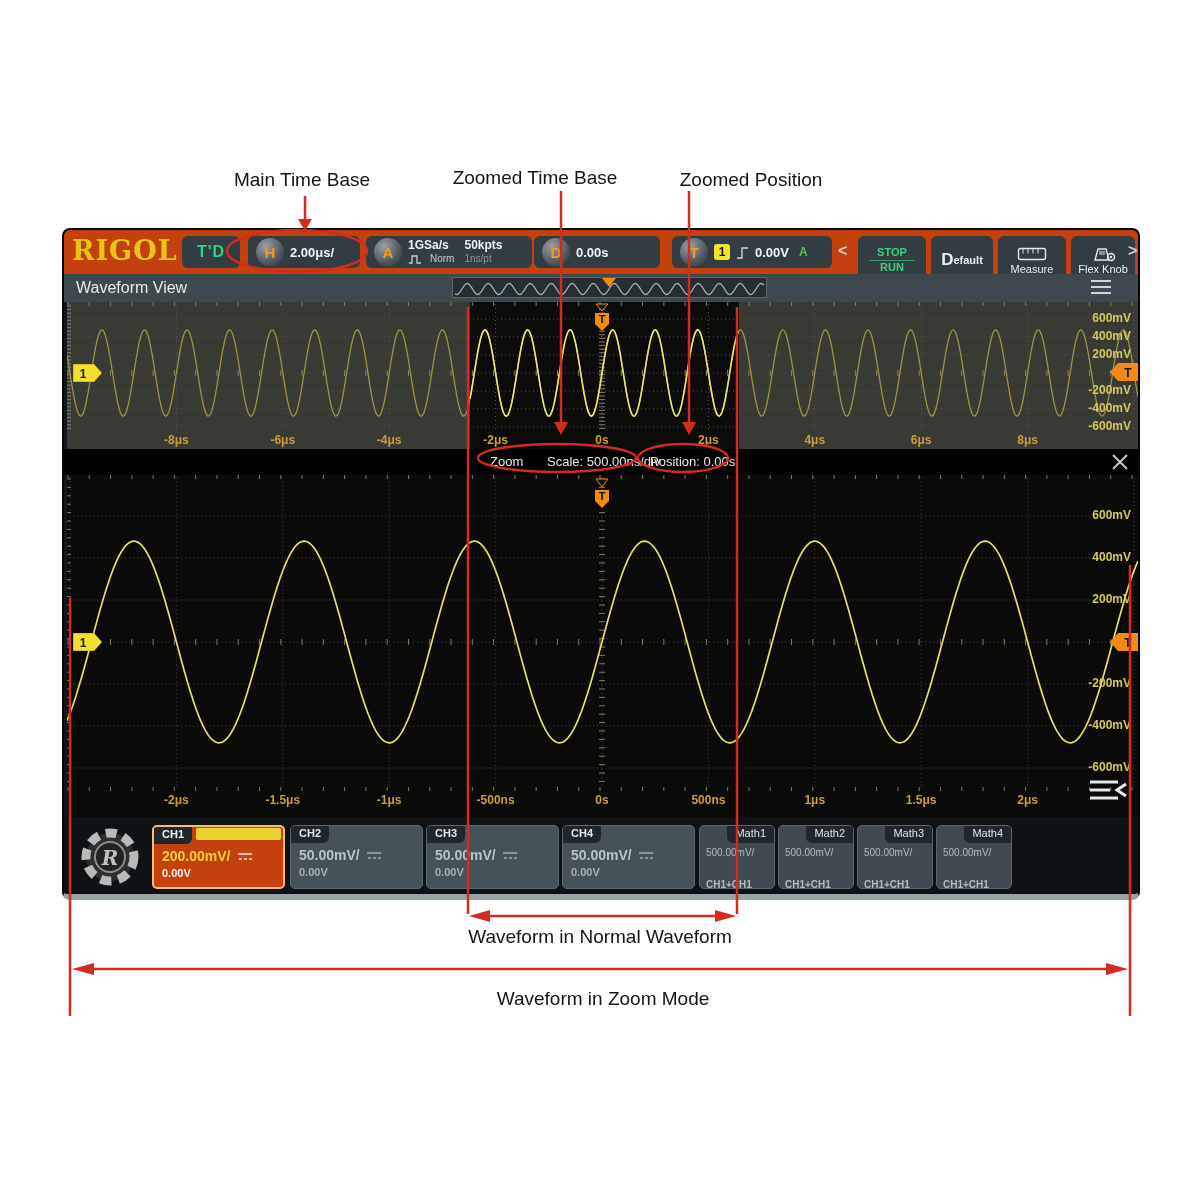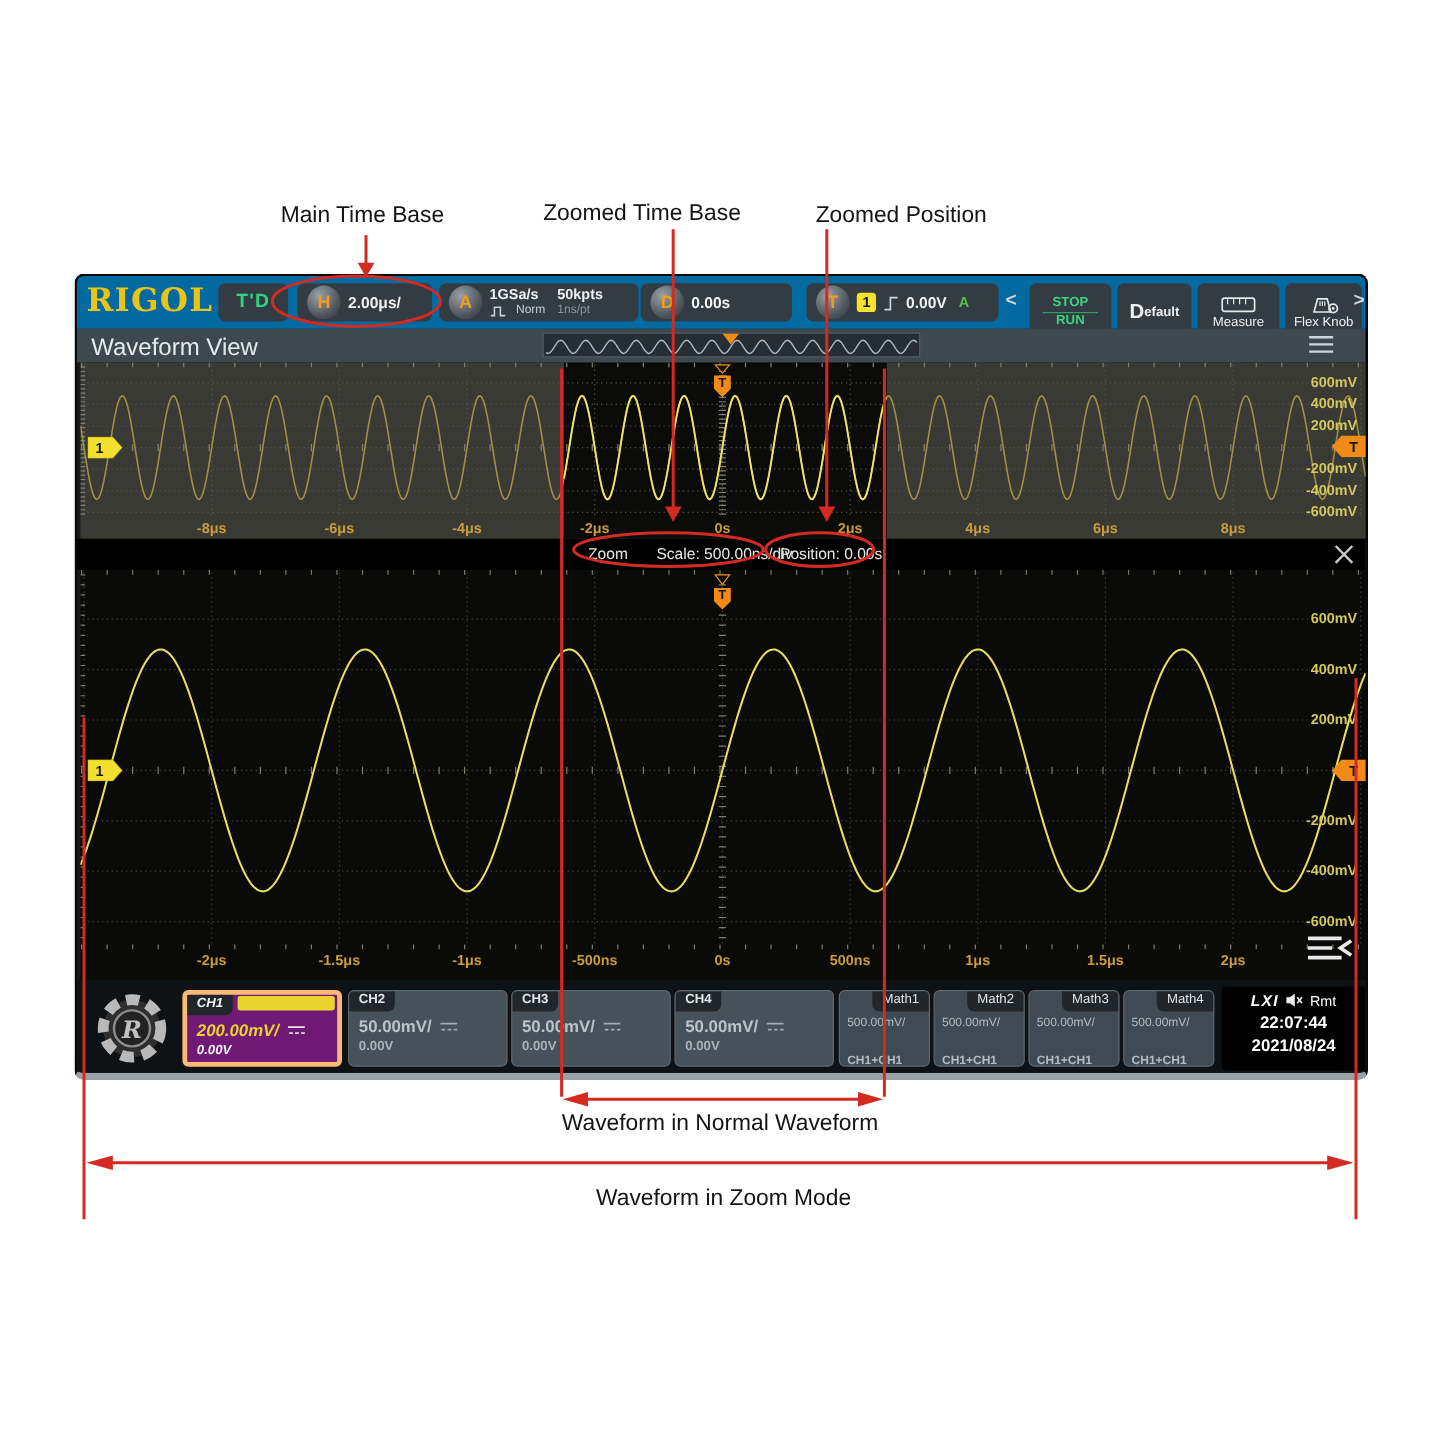--- a/index.html
+++ b/index.html
@@ -8,21 +8,21 @@
 
   
   .ann { position:absolute; color:#141414; font-size:19px; transform:translateX(-50%); white-space:nowrap; }
 
   
   .scope { position:absolute; left:62px; top:228px; width:1078px; height:672px;
            background:#15181b; border:2px solid #070809; border-bottom:6px solid #99a2a7;
            border-radius:8px; overflow:hidden; }
 
   
-  .hdr { position:absolute; left:0; top:0; width:100%; height:44px; background:#0369a1; }
+  .hdr { position:absolute; left:0; top:0; width:100%; height:44px; background:#c2410c; }
   .logo { position:absolute; left:8px; top:5px; font-family:"DejaVu Serif","Liberation Serif",serif;
           font-weight:bold; font-size:27px; color:#e8c419; letter-spacing:1px; }
   .tile { position:absolute; top:6px; height:32px; background:#343c43; border-radius:6px;
           display:flex; align-items:center; gap:6px; padding:16px 8px; color:#eef1f3; }
   .tile .val { font-size:13px; font-weight:bold; color:#f0f3f4; white-space:nowrap; }
   .cbtn { width:28px; height:28px; border-radius:50%; flex:0 0 28px;
           background:radial-gradient(circle at 35% 30%, #9aa1a6, #4e555b 62%, #30353a);
           display:flex; align-items:center; justify-content:center;
           color:#f59a1e; font-weight:bold; font-size:15px; }
   .tdtile { justify-content:center; }
@@ -39,21 +39,21 @@
           display:flex; flex-direction:column; align-items:center; justify-content:center;
           color:#eef1f3; font-size:11px;margin-left:10px; }
   .stoprun { color:#3ad47e; font-weight:bold; line-height:13px; text-align:center; }
   .stoprun .l1 { border-bottom:1px solid #2ea05e; padding:0 8px 1px; }
   .defbtn { flex-direction:row; font-weight:bold; }
   .defbtn .bigD { font-size:17px; }
   .icbtn .cap { margin-top:1px; }
 
   
   .wvbar { position:absolute; left:0; top:44px; width:100%; height:28px; background:#3e484f; }
-  .wvtitle { position:absolute; left:12px; top:5px; color:#e6eaec; font-size:20px; }
+  .wvtitle { position:absolute; left:12px; top:5px; color:#e6eaec; font-size:16px; }
   .wvstrip { position:absolute; left:388px; top:3px; width:315px; height:21px;
              background:#272e33; border:1px solid #59666d; }
   .burger { position:absolute; right:26px; top:5px; cursor:pointer; }
 
   
   .wf-wrap { position:absolute; left:3px; width:1072px; }
   #wrap-main { top:72px; height:147px; background:#3a3a35; }
   #wrap-zoom { top:245px; height:342px; background:#0a0a09; }
   .vlab { position:absolute; right:8px; transform:translateY(-55%); color:#d5c75f;
           font-size:12px; font-weight:bold; z-index:3; }
@@ -73,21 +73,21 @@
   .gear { position:absolute; left:6px; top:4px; cursor:pointer; }
   .card { position:absolute; top:8px; height:64px; background:#46525a; border:1px solid #5c686f;
           border-radius:5px; overflow:hidden; cursor:pointer; }
   .chcard { width:133px; }
   .tabrow { display:flex; height:17px; }
   .tab { background:#20262b; color:#dfe6ea; font-size:11px; font-weight:bold; padding:1px 8px 0;
          border-radius:0 0 6px 0; }
   .scaleline { display:flex; align-items:center; gap:6px; padding:4px 8px 0; font-size:14px;
                font-weight:bold; color:#b9c3c9; }
   .offline { padding:3px 8px 0; font-size:11px; font-weight:bold; color:#a8b2b8; }
-  .active { border:4px solid #fdba74; background:#701a75;font-style:italic; }
+  .active { border:2px solid #fdba74; background:#c2410c; }
   .active .tab { color:#f2f2f2; }
   .active .tabfill { flex:1; background:#ead32f; height:12px; margin:0 2px 0 4px; border-radius:2px; align-self:flex-start; margin-top:1px;}
   .active .scaleline { color:#ead32f; }
   .active .offline { color:#eef0f0; }
   .mathcard { width:76px; background:#3f4a52; }
   .mathcard .tabrow { justify-content:flex-end; }
   .mathcard .tab { border-radius:0 0 0 6px; font-weight:normal; }
   .mathcard .scaleline { font-size:10px; font-weight:normal; padding:4px 6px 0; color:#b3bdc3; }
   .mathcard .offline { font-size:10px; color:#b3bdc3; padding:4px 6px 0;margin-top:17px;}
   .info { position:absolute; left:954px; top:5px; width:120px; height:70px; background:#000;
@@ -823,33 +823,20 @@
         <div class="offline">CH1+CH1</div>
       </div>
       <div class="card mathcard" style="left:872px;">
         <div class="tabrow">
             <span class="tab">Math4</span>
           </div>
         <div class="scaleline">500.00mV/</div>
         <div class="offline">CH1+CH1</div>
       </div>
 
-      <div class="info">
-        <div class="r1">
-          <span class="lxi">LXI</span>
-          <svg width="16" height="13">
-              <polygon points="1,4 4,4 8,1 8,12 4,9 1,9" fill="#eee"></polygon>
-              <line x1="10" y1="4" x2="14" y2="9" stroke="#eee" stroke-width="1.4"></line>
-              <line x1="14" y1="4" x2="10" y2="9" stroke="#eee" stroke-width="1.4"></line>
-            </svg>
-          <span class="rmt">Rmt</span>
-        </div>
-        <div class="r2">22:07:44</div>
-        <div class="r3">2021/08/24</div>
-      </div>
     </div>
   </div>
 
   <div class="ann" style="left:600px; top:926px;">Waveform in Normal Waveform</div>
   <div class="ann" style="left:603px; top:988px;">Waveform in Zoom Mode</div>
 
   <svg id="overlay" width="1202" height="1202">
     <g stroke="#d32a22" stroke-width="2.5" fill="none">
       <ellipse cx="297" cy="251" rx="70" ry="21"></ellipse>
       <ellipse cx="557" cy="458" rx="79" ry="14"></ellipse>

